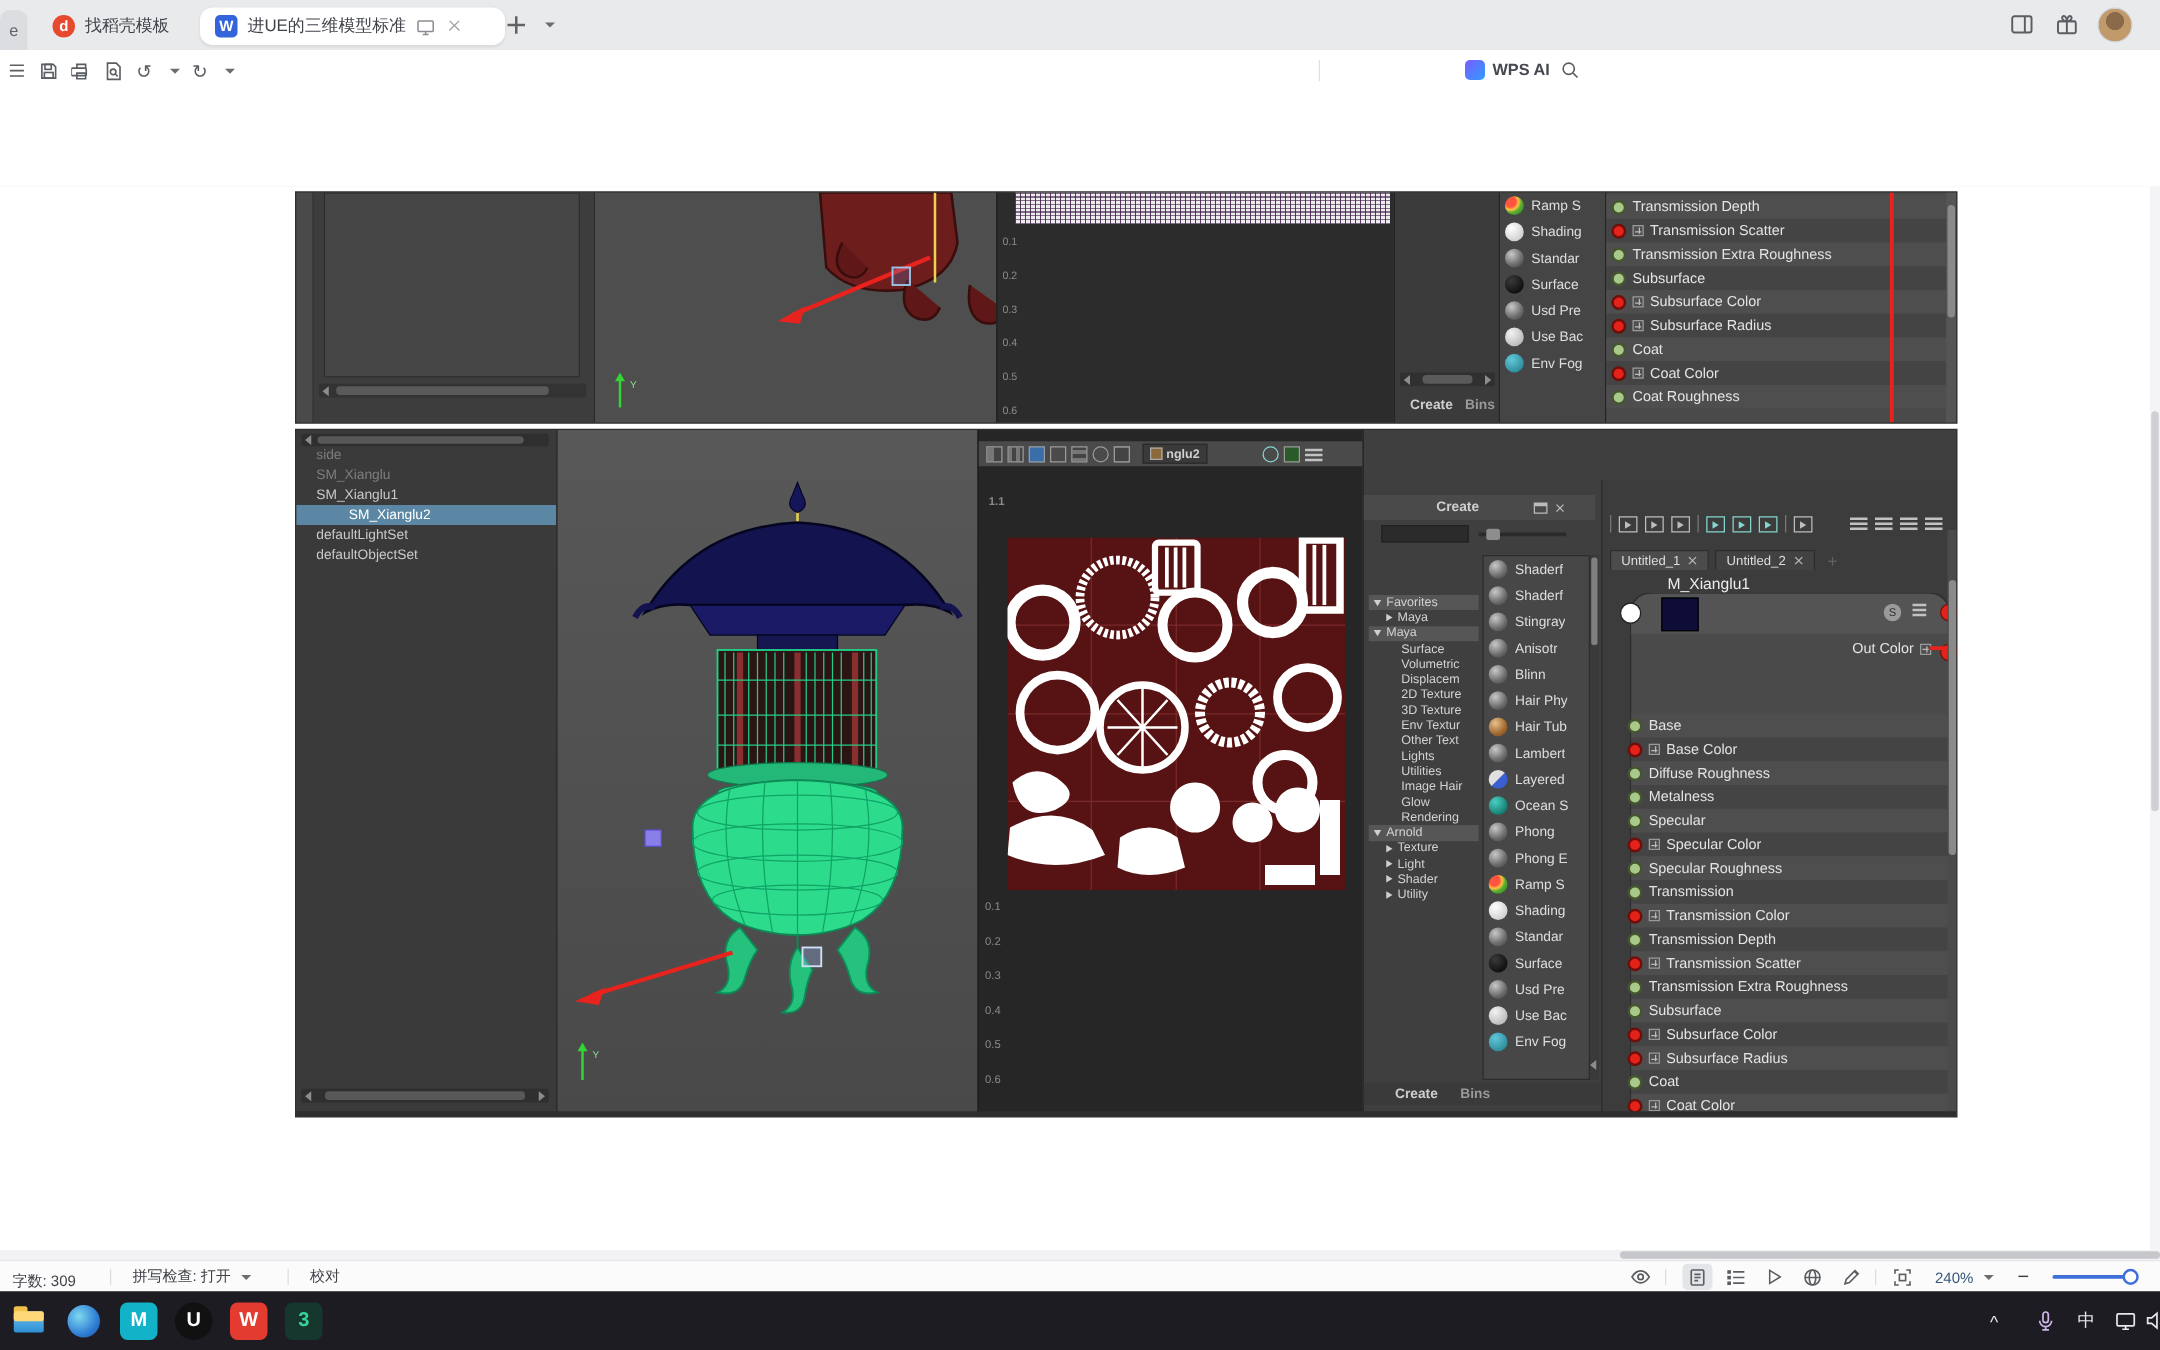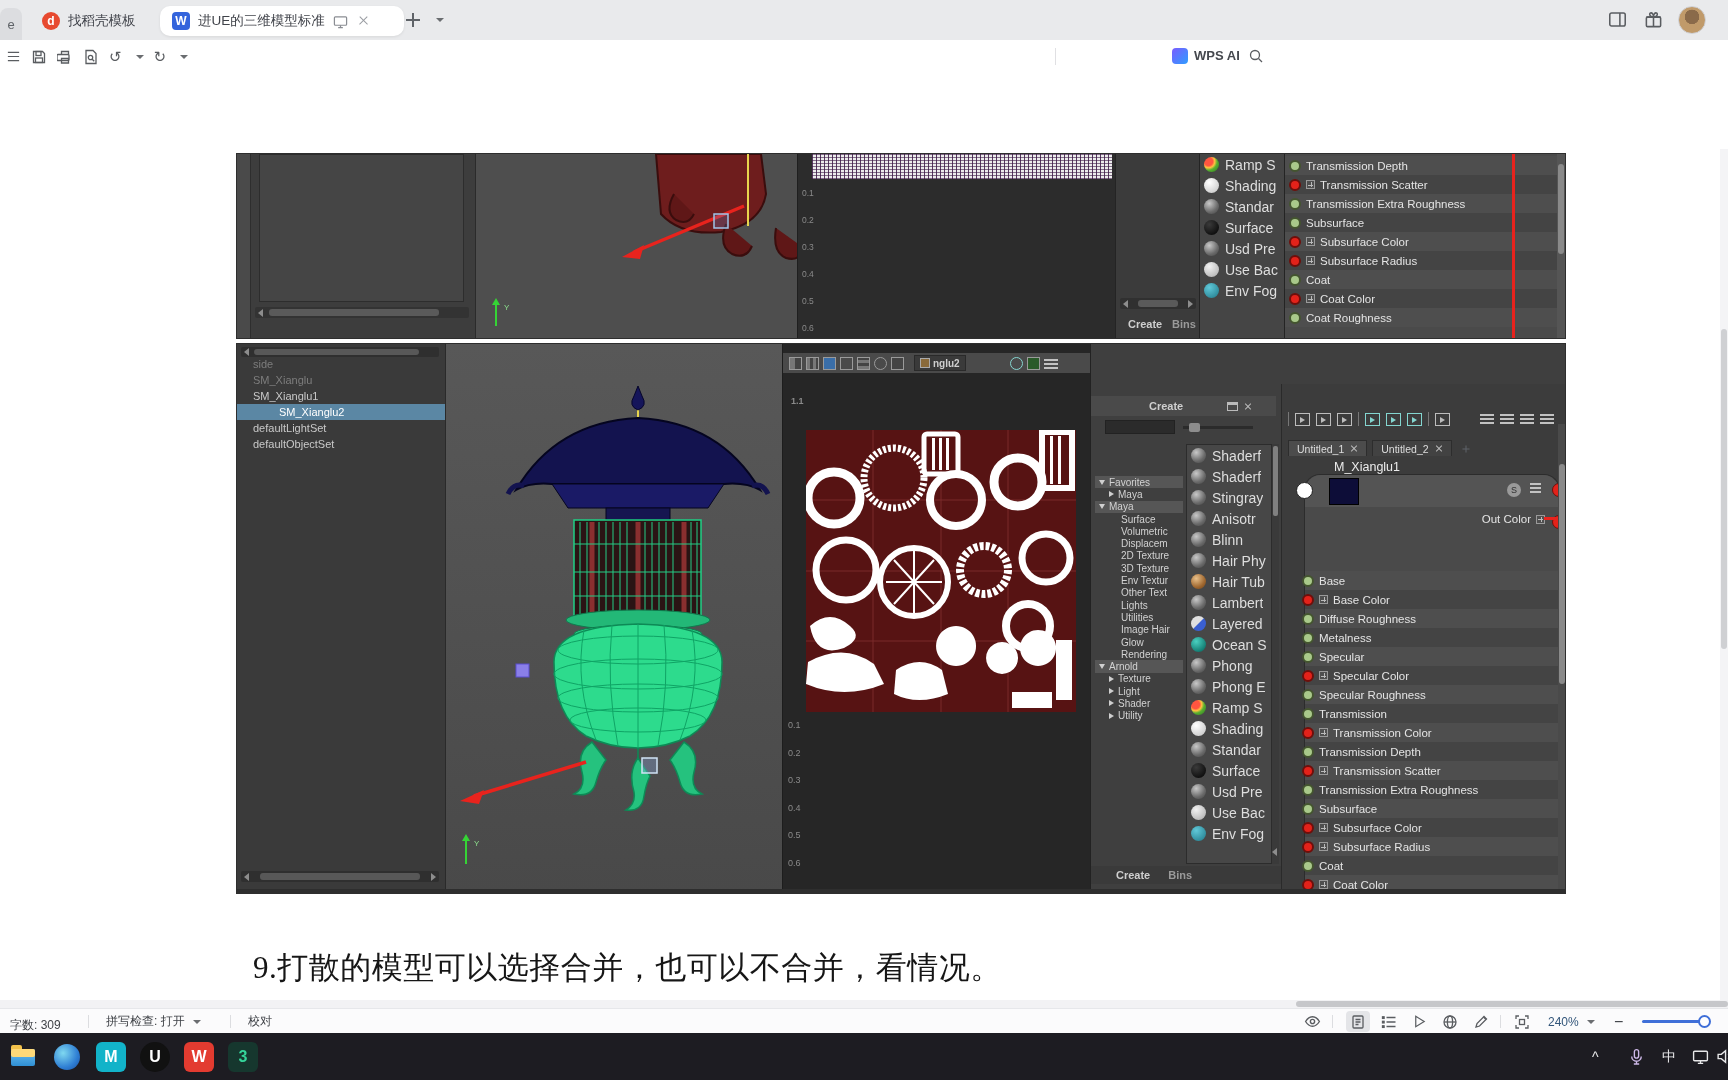--- a/index.html
+++ b/index.html
@@ -69,21 +69,21 @@
   
   .cat-row{display:flex;align-items:center;height:12.3px;font-size:10px;color:#d2d2d2;gap:4px;}
   .cat-row .tri{width:0;height:0;}
   .cat-row.group{background:#565656;padding-left:4px;}
   .cat-row.group .tri{border-left:3.5px solid transparent;border-right:3.5px solid transparent;border-top:5px solid #cfcfcf;}
   .cat-row.child{padding-left:14px;}
   .cat-row.child .tri{border-top:3.5px solid transparent;border-bottom:3.5px solid transparent;border-left:5px solid #cfcfcf;}
   .cat-row.item{padding-left:22px;}
   
   .mat-row{display:flex;align-items:center;gap:6px;height:21px;padding-left:4px;}
-  .mat-row .label{font-size:14px;color:#dedede;overflow:hidden;max-width:56px;}
+  .mat-row .label{font-size:11px;color:#dedede;overflow:hidden;max-width:56px;}
   .sph{width:15px;height:15px;border-radius:50%;flex:0 0 auto;background:radial-gradient(circle at 35% 30%,#c8c8c8,#6a6a6a 60%,#414141);}
   .sph.sw-ramp{background:radial-gradient(circle at 30% 30%,#ff5540 0 28%,#ffc040 42%,#58b030 58%,#2a7020);}
   .sph.sw-shading{background:radial-gradient(circle at 35% 30%,#fff,#c0c0c0);}
   .sph.sw-surfaceblk{background:radial-gradient(circle at 35% 30%,#3a3a3a,#000);}
   .sph.sw-useback{background:radial-gradient(circle at 35% 30%,#f2f2f2,#a8a8a8);}
   .sph.sw-envfog{background:radial-gradient(circle at 35% 30%,#60c8d8,#1f7888);}
   .sph.sw-hairtub{background:radial-gradient(circle at 35% 30%,#e8c08a,#a06830 60%,#6a3f18);}
   .sph.sw-layered{background:linear-gradient(135deg,#e0e0e0 48%,#3a5fd0 52%);}
   .sph.sw-ocean{background:radial-gradient(circle at 35% 30%,#4ad0c0,#127a70 75%);}
   .ne-ico{width:15px;height:13px;border:1.5px solid #bdbdbd;position:relative;flex:0 0 auto;}
@@ -1231,21 +1231,20 @@
           </div>
           <div class="panel" style="left:262px;top:133px;width:23px;height:3px;background:#e8231d;"></div>
           <div class="panel" style="right:0;top:40px;width:8px;height:469px;background:#4a4a4a;">
               <span style="position:absolute;left:1px;top:40px;width:6px;height:220px;background:#8a8a8a;border-radius:3px;"></span>
             </div>
         </div>
       </div>
       <div class="panel" style="left:0;bottom:0;width:1328px;height:4px;background:#2e2e2e;"></div>
     </div>
 
-    <div class="para">9.打散的模型可以选择合并，也可以不合并，看情况。</div>
     <div class="vscroll">
         <div class="vthumb"></div>
       </div>
   </div>
 
   <div class="abs hscroll">
       <div class="hthumb"></div>
     </div>
 
   <div class="abs statusbar">

